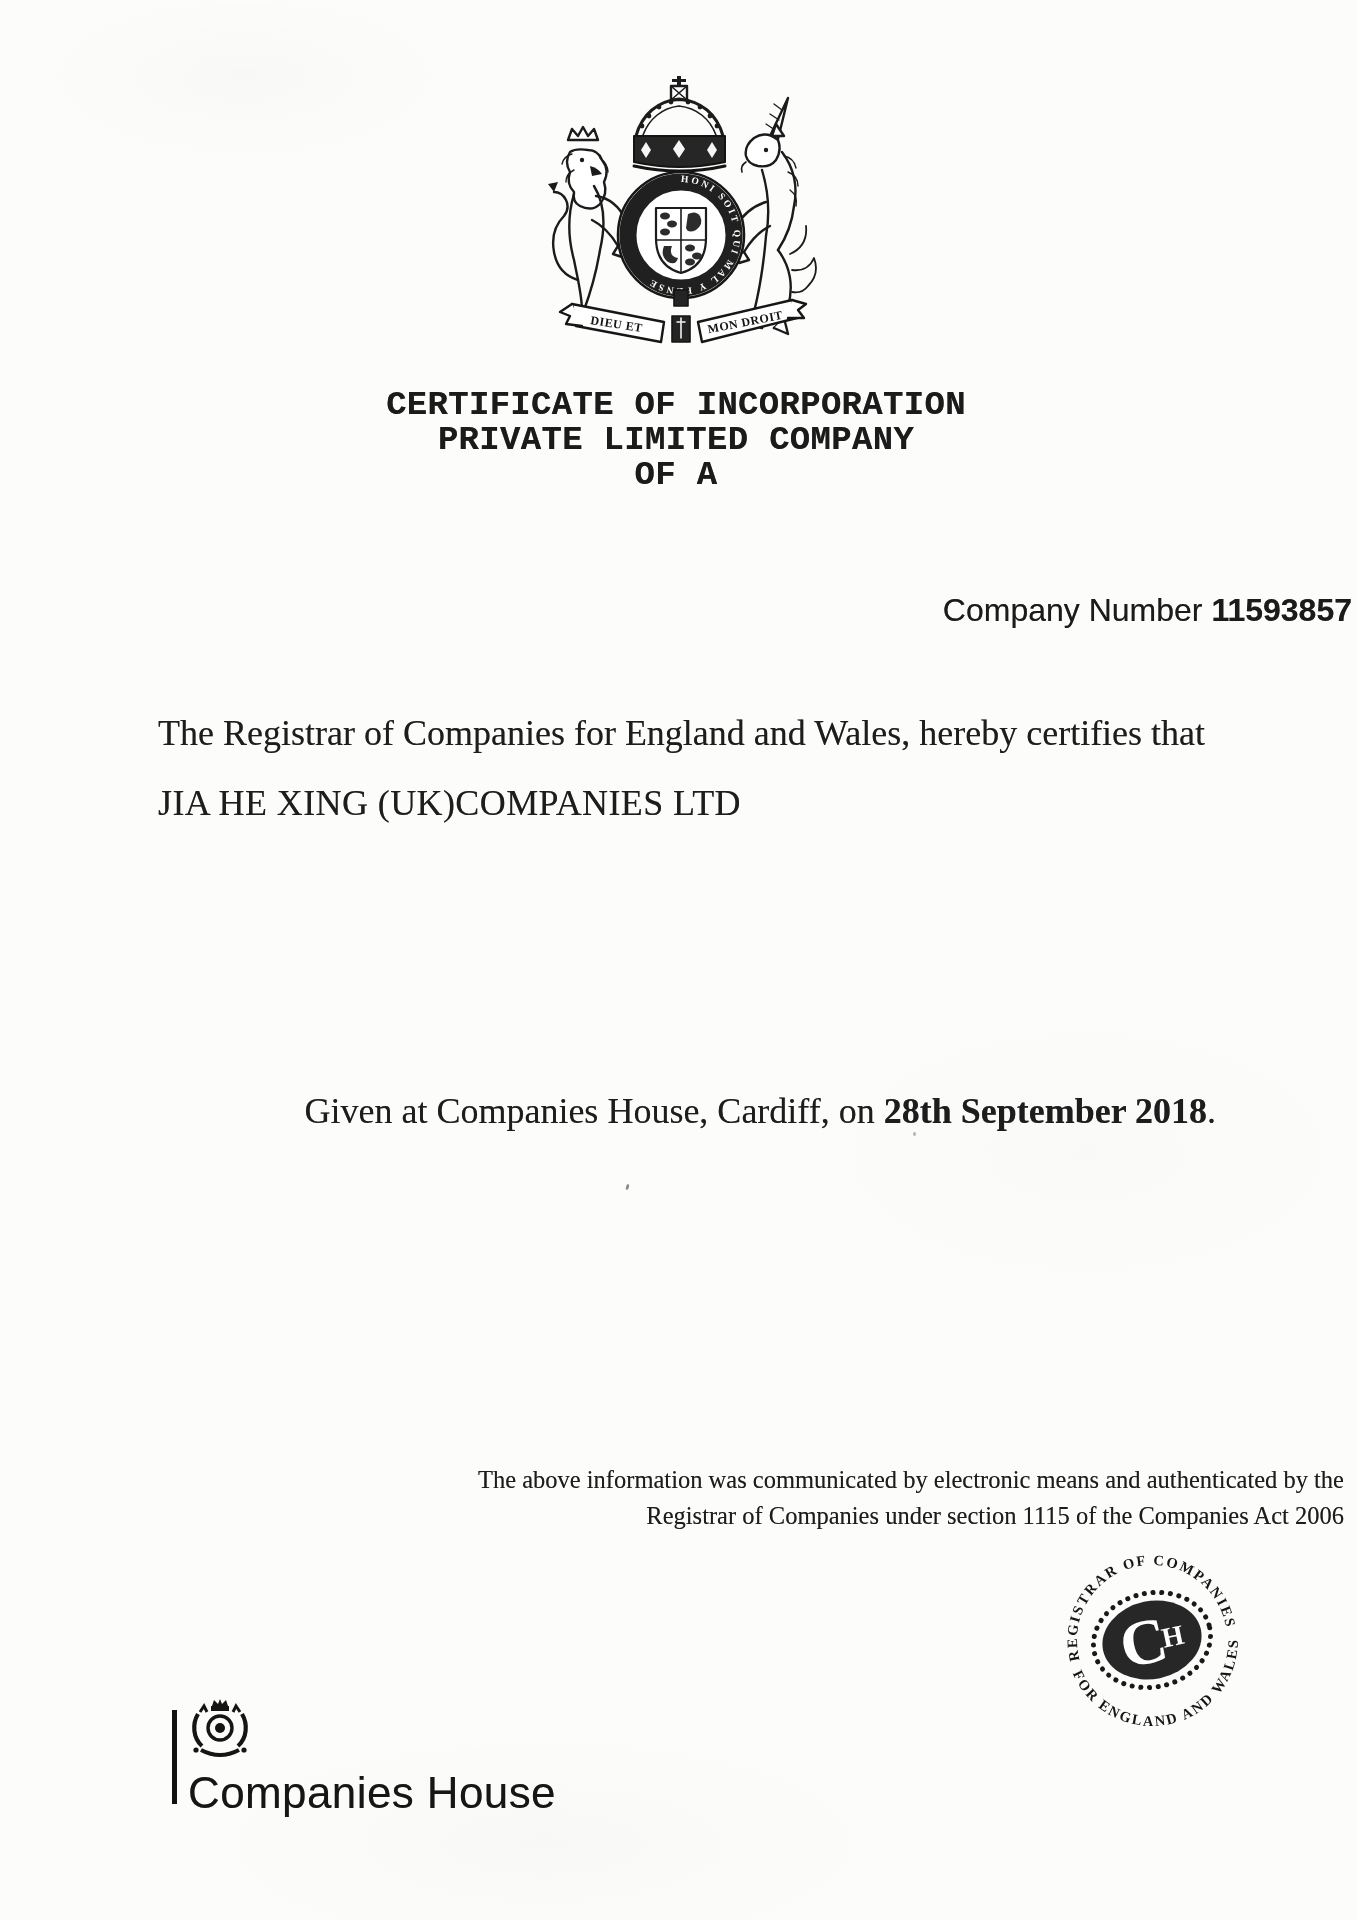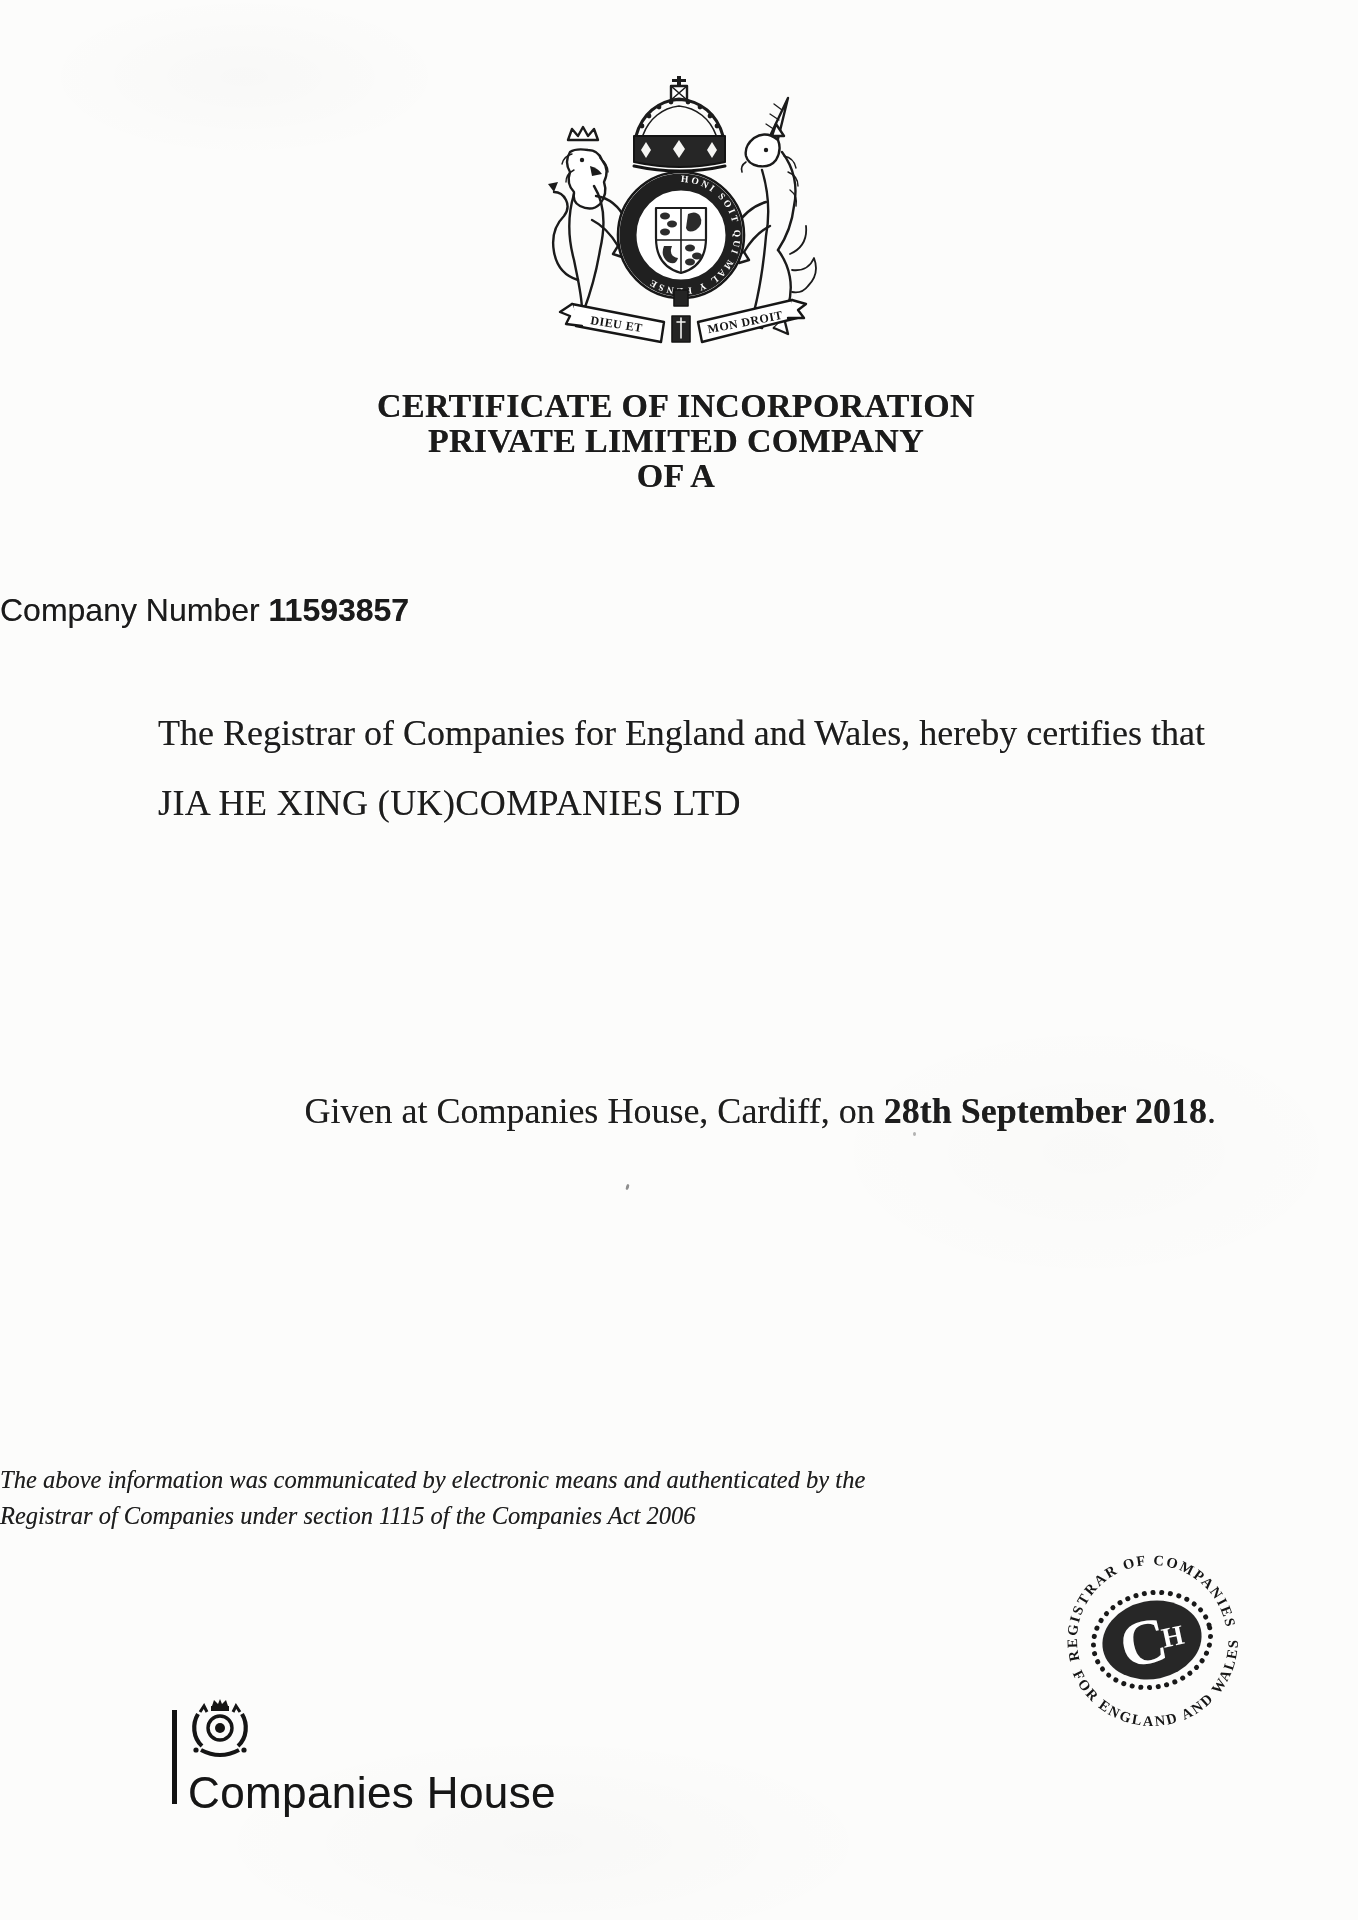--- a/index.html
+++ b/index.html
@@ -16,52 +16,51 @@
     overflow:hidden;
     font-family:"Liberation Serif", serif;
     color:#1f1f1f;
   }
 
   .arms{position:absolute;left:538px;top:74px;width:292px;height:284px;}
 
   .title-block{
     position:absolute;left:0;right:6px;top:388px;
     text-align:center;
-    font-family:Liberation Serif, serif;
+    font-family:Liberation Mono, monospace;
     font-weight:bold;font-size:34px;line-height:35px;
     color:#1b1b1b;letter-spacing:0.3px;
     text-shadow:0 0 0.5px rgba(0,0,0,0.55);
   }
 
   .company-number{
-    position:absolute;left:0;right:6px;top:592px;
-    text-align:left;
+    position:absolute;left:12px;right:6px;top:592px;
+    text-align:right;
     font-family:"Liberation Sans", sans-serif;
     font-size:32px;color:#1b1b1b;
     text-shadow:0 0 0.4px rgba(0,0,0,0.5);
   }
   .company-number b{font-weight:bold;}
 
   .bodytext{
     position:absolute;left:158px;width:1058px;
     font-size:36px;color:#1d1d1d;
     text-shadow:0 0 0.4px rgba(0,0,0,0.45);
   }
   .line-certify{top:712px;}
   .line-name{top:782px;letter-spacing:0.4px;}
   .para{top:928px;line-height:33.5px;}
   .line-given{top:1090px;text-align:right;}
   .line-given b{font-weight:bold;}
 
   .footnote{
     position:absolute;left:0;right:14px;top:1462px;
-    text-align:left;
+    text-align:right;
     font-size:24.5px;line-height:35.5px;color:#1d1d1d;
     text-shadow:0 0 0.4px rgba(0,0,0,0.45);
-    font-style:italic;
   }
 
   .speck{position:absolute;background:#6a6a6a;border-radius:50%;opacity:0.75;}
   .speck1{left:626px;top:1184px;width:3px;height:6px;transform:rotate(18deg);}
   .speck2{left:913px;top:1132px;width:3px;height:4px;opacity:0.5;}
 
   .seal{position:absolute;left:1040px;top:1540px;width:226px;height:204px;}
   .seal-arc{
     font-family:"Liberation Serif", serif;
     font-size:14.5px;font-weight:bold;letter-spacing:2px;fill:#161616;

